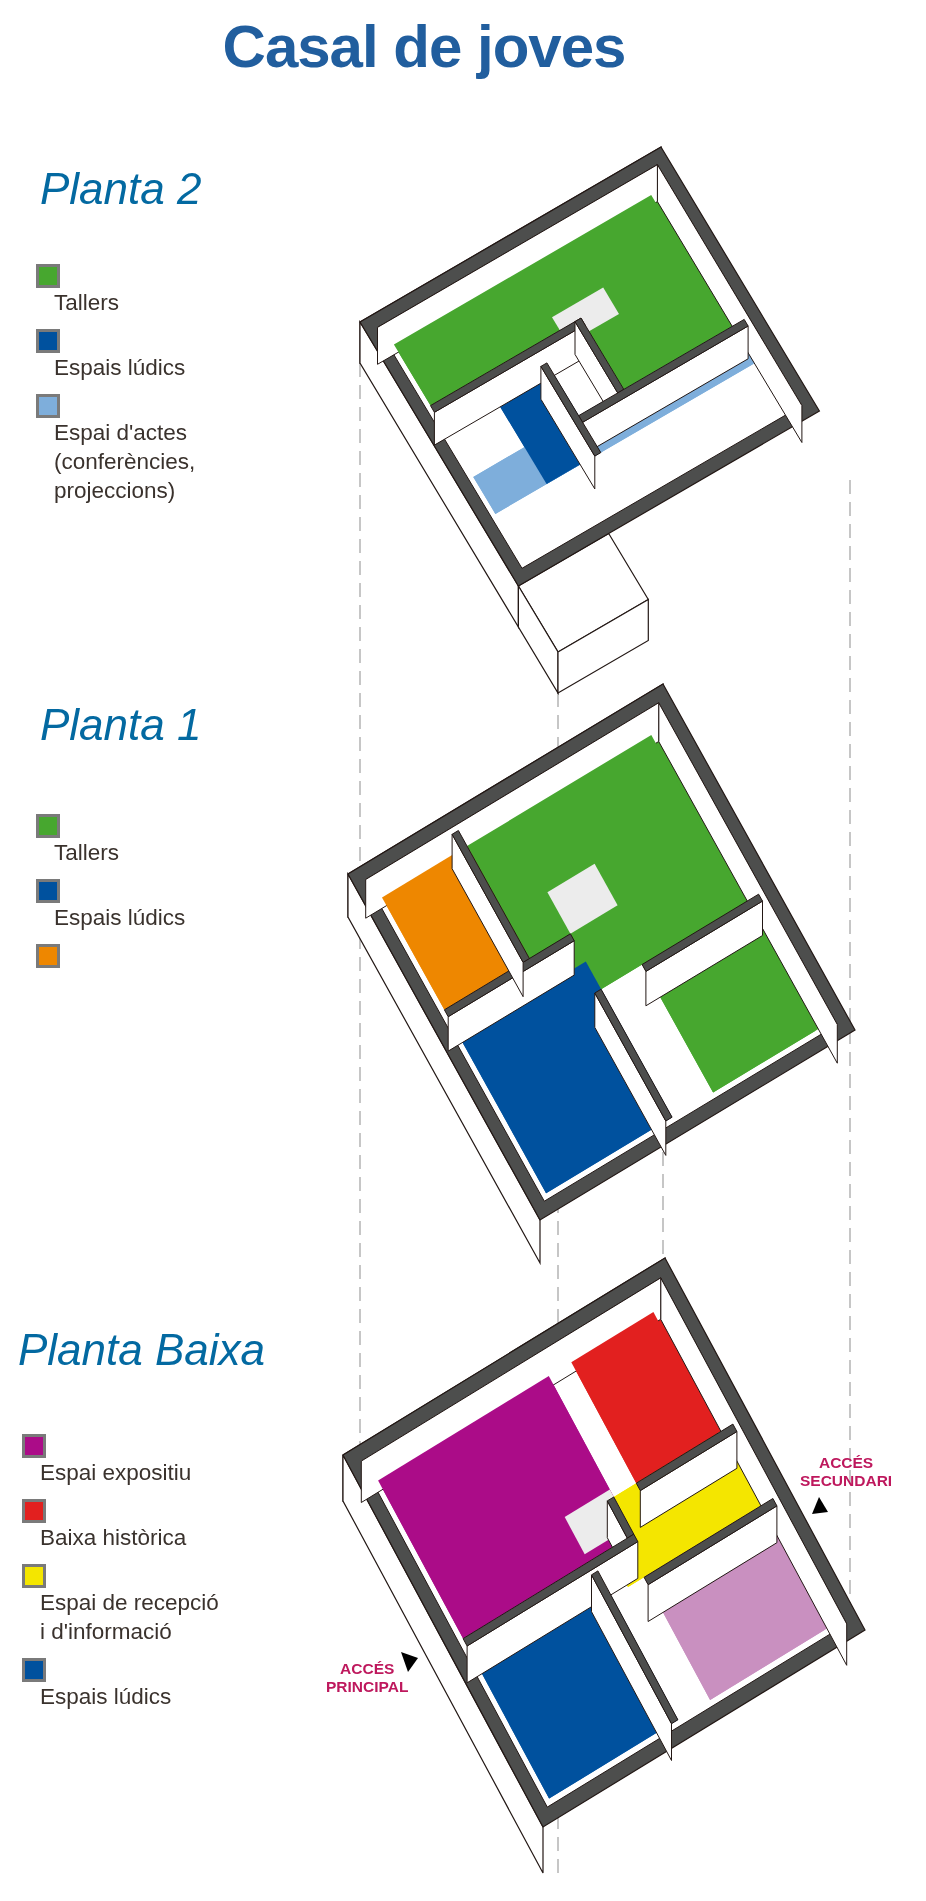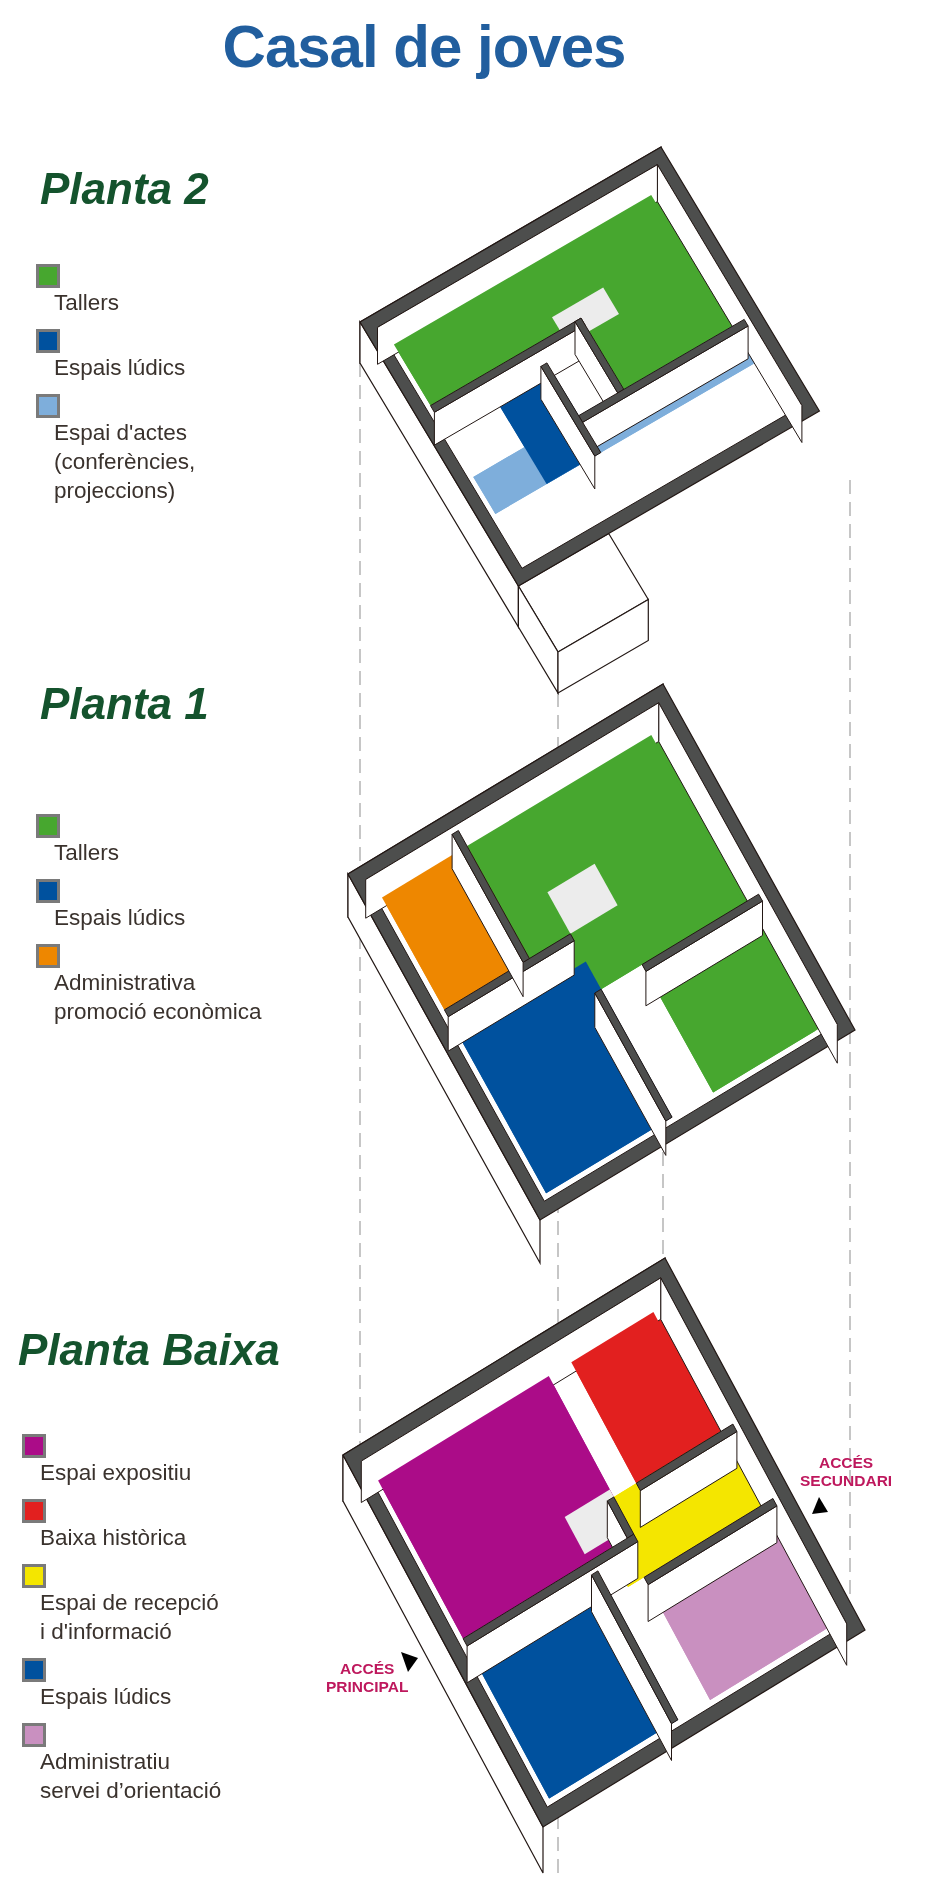--- a/index.html
+++ b/index.html
@@ -1,18 +1,18 @@
 <!DOCTYPE html>
 <html><head>
 <meta charset="utf-8">
 <style>
   html, body { margin: 0; padding: 0; background: #ffffff; }
   body { width: 926px; height: 1901px; position: relative; overflow: hidden; font-family: "Liberation Sans", "DejaVu Sans", sans-serif; }
   .title { position: absolute; left: 0; width: 848px; top: 12px; text-align: center; color: #215e9e; font-family: "Liberation Sans", sans-serif; font-weight: bold; font-size: 60px; letter-spacing: -1px; }
-  .floor-title { position: absolute; font-family: "Liberation Sans", sans-serif; font-weight: bold; font-style: italic; color: #14532d; font-size: 44px; white-space: nowrap; }
+  .floor-title { position: absolute; font-family: "Liberation Sans", sans-serif; font-weight: normal; font-style: italic; color: #0369a1; font-size: 44px; white-space: nowrap; }
   .legend { position: absolute; }
   .legend-item { display: flex; align-items: flex-start; margin-bottom: 10px; flex-direction: column; }
   .swatch { width: 24px; height: 24px; box-sizing: border-box; border: 3px solid #7a7a7a; flex: 0 0 auto; margin-top: 2px; }
   .legend-label { margin-left: 18px; font-family: "Liberation Sans", sans-serif; font-size: 22.5px; line-height: 29px; color: #3a322d; white-space: pre-line; }
   svg#plans { position: absolute; left: 0; top: 0; }
   .access { position: absolute; font-family: "Liberation Sans", sans-serif; font-weight: bold; font-size: 15.5px; line-height: 18px; color: #be185d; text-align: center; white-space: pre-line; }
 </style>
 </head>
 <body>
 
@@ -29,34 +29,32 @@
       <span class="legend-label">Espais lúdics</span>
     </div>
   <div class="legend-item">
       <div class="swatch" style="background:#7eaedb"></div>
       <span class="legend-label">Espai d'actes
 (conferències,
 projeccions)</span>
     </div>
 </div>
 
-<div class="floor-title" style="left:40px; top:679px;">Planta 1</div>
+<div class="floor-title" style="left:40px; top:700px;">Planta 1</div>
 <div class="legend" style="left:36px; top:812px;">
   <div class="legend-item">
       <div class="swatch" style="background:#47a72f"></div>
       <span class="legend-label">Tallers</span>
     </div>
   <div class="legend-item">
       <div class="swatch" style="background:#00519e"></div>
       <span class="legend-label">Espais lúdics</span>
     </div>
   <div class="legend-item">
       <div class="swatch" style="background:#ee8700"></div>
-      <span class="legend-label">Administrativa
-promoció econòmica</span>
     </div>
 </div>
 
 <div class="floor-title" style="left:18px; top:1325px;">Planta Baixa</div>
 <div class="legend" style="left:22px; top:1432px;">
   <div class="legend-item">
       <div class="swatch" style="background:#ab0c88"></div>
       <span class="legend-label">Espai expositiu</span>
     </div>
   <div class="legend-item">
@@ -64,25 +62,20 @@
       <span class="legend-label">Baixa històrica</span>
     </div>
   <div class="legend-item">
       <div class="swatch" style="background:#f4e600"></div>
       <span class="legend-label">Espai de recepció
 i d'informació</span>
     </div>
   <div class="legend-item">
       <div class="swatch" style="background:#00519e"></div>
       <span class="legend-label">Espais lúdics</span>
-    </div>
-  <div class="legend-item">
-      <div class="swatch" style="background:#c990c0"></div>
-      <span class="legend-label">Administratiu
-servei d’orientació</span>
     </div>
 </div>
 
 <svg id="plans" width="926" height="1901" viewBox="0 0 926 1901">
   <g id="dash-lines">
       <line x1="360" y1="363" x2="360" y2="1503" stroke="#b4b4b4" stroke-width="1.5" stroke-dasharray="14 8"></line>
       <line x1="663" y1="690" x2="663" y2="1260" stroke="#b4b4b4" stroke-width="1.5" stroke-dasharray="14 8"></line>
       <line x1="850" y1="480" x2="850" y2="1630" stroke="#b4b4b4" stroke-width="1.5" stroke-dasharray="14 8"></line>
       <line x1="558" y1="693" x2="558" y2="1880" stroke="#b4b4b4" stroke-width="1.5" stroke-dasharray="14 8"></line>
     </g>

